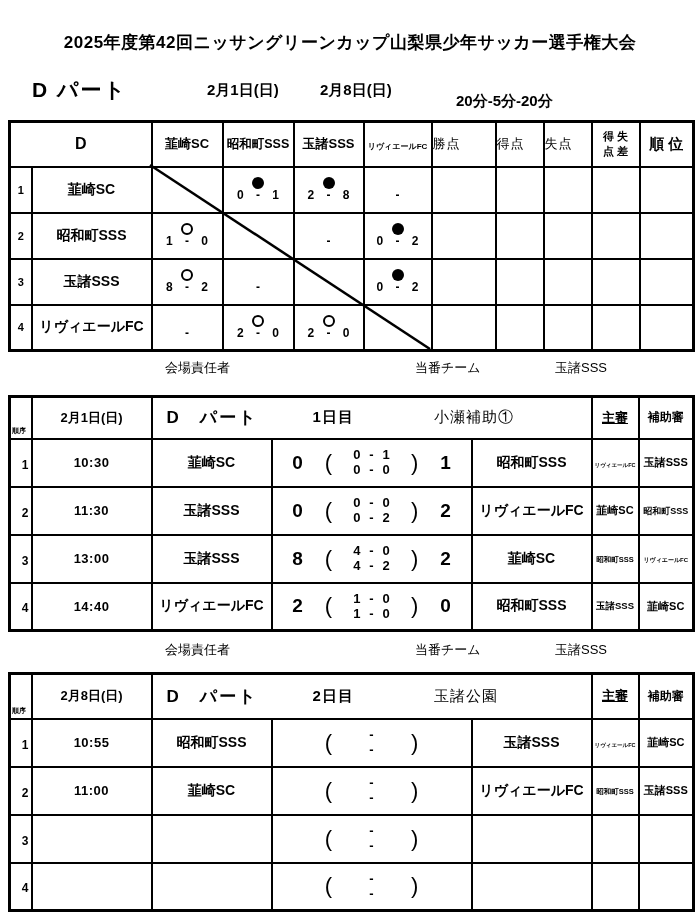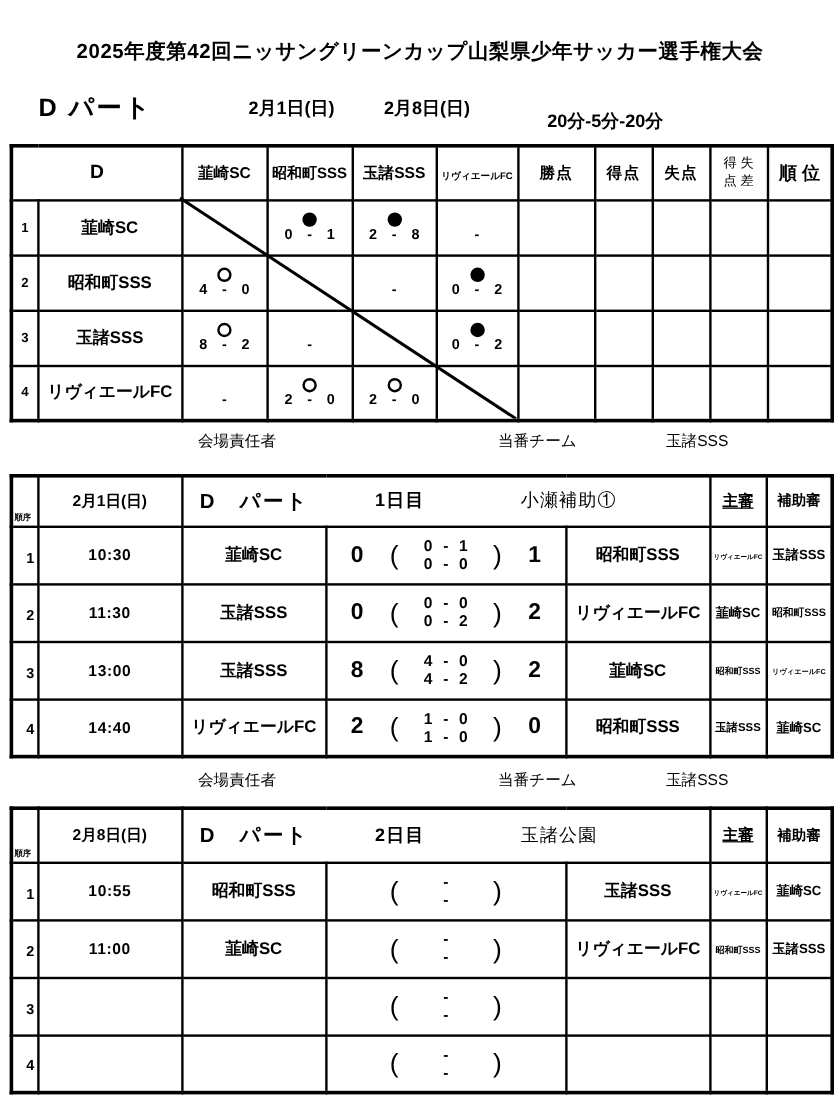--- a/index.html
+++ b/index.html
@@ -16,22 +16,22 @@
   td{border:2px solid #000;padding:0;overflow:hidden;vertical-align:middle;}
   .t1{top:120px;width:684px;border:3px solid #000;}
   .t2{top:395px;width:684px;border:3px solid #000;}
   .t3{top:672px;width:684px;border:3px solid #000;}
 
   
   .t1 tr.hrow{height:45px;}
   .t1 tr.brow{height:46px;}
   .t1-corner{text-align:center;font-size:16px;font-weight:bold;}
   .t1-opp{text-align:center;font-weight:bold;font-size:13px;}
-  .t1-stat{text-align:center;font-weight:bold;font-size:13px;letter-spacing:1px;}
-  .t1-gd{text-align:center;font-weight:normal;font-size:11px;line-height:1.35;}
+  .t1-stat{font-weight:normal;font-size:13px;letter-spacing:1px;}
+  .t1-gd{text-align:center;font-weight:bold;font-size:11px;line-height:1.35;}
   .t1-gd div{white-space:pre;}
   .t1-rank{text-align:center;font-weight:bold;font-size:15px;white-space:pre;}
   .t1-no{text-align:center;font-size:11px;font-weight:bold;}
   .t1-team{text-align:center;font-weight:bold;font-size:14px;}
   .mcell{height:100%;display:flex;flex-direction:column;align-items:center;justify-content:space-between;padding:4px 0 5px;box-sizing:border-box;}
   .mark{width:12px;height:12px;border-radius:50%;box-sizing:border-box;flex:0 0 auto;}
   .mark.filled{background:#000;}
   .mark.open{border:2px solid #000;}
   .msc{font-size:12px;font-weight:bold;word-spacing:9px;white-space:nowrap;line-height:1;text-align:right;}
   .diag-svg{position:absolute;left:8px;top:120px;width:684px;height:229px;pointer-events:none;}
@@ -141,21 +141,21 @@
           <td></td>
           <td></td>
     </tr>
 
     <tr class="brow">
       <td class="t1-no">2</td>
       <td class="t1-team"><span class="autofit">昭和町SSS</span></td>
       <td>
             <div class="mcell">
               <span class="mark open"></span>
-              <span class="msc">4 - 0</span>
+              <span class="msc">1 - 0</span>
             </div>
           </td>
       <td></td>
       <td>
             <div class="mcell">
               <span class="mark"></span>
               <span class="msc">-</span>
             </div>
           </td>
       <td>

